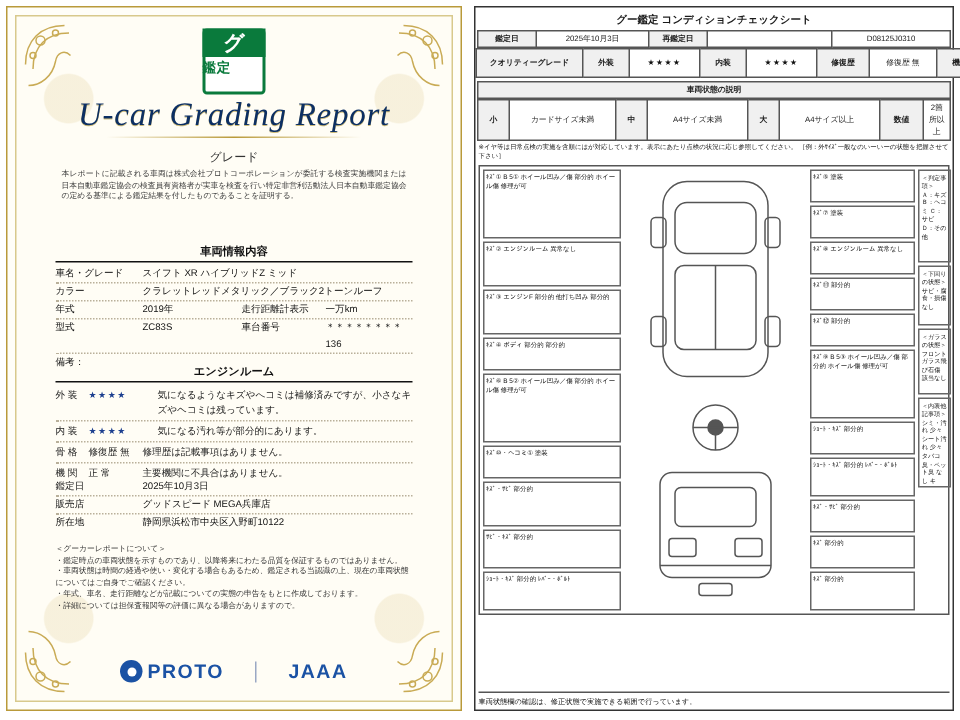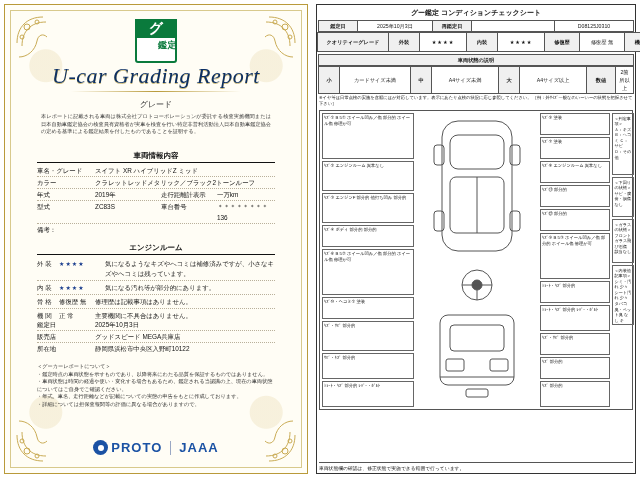--- a/index.html
+++ b/index.html
@@ -40,21 +40,21 @@
   .seal .sbox{
     position:absolute;inset:0;border:2px solid #0a7a3c;border-radius:3px;
     background:#fff;
   }
   .seal .sbar{
     position:absolute;left:0;right:0;top:0;height:19px;background:#0a7a3c;
     color:#fff;font-size:14px;font-weight:bold;text-align:center;line-height:19px;
   }
   .seal .stxt{
     position:absolute;left:0;right:0;top:21px;font-size:9px;color:#0a7a3c;
-    text-align:right;line-height:11px;font-weight:bold;letter-spacing:.5px;
+    text-align:left;line-height:11px;font-weight:bold;letter-spacing:.5px;
   }
 
   .title{
     position:absolute;left:0;right:0;top:52px;text-align:center;
     font-family:"Liberation Serif","DejaVu Serif",serif;
     font-style:italic;font-size:22px;color:#0c2f63;letter-spacing:.5px;
     text-shadow:0 1px 0 #cdbb7a;
   }
   .title-rule{
     position:absolute;left:60px;right:60px;top:80px;height:1px;
@@ -67,42 +67,42 @@
   .blurb{
     position:absolute;left:30px;right:30px;top:102px;
     font-size:5.2px;line-height:7.5px;color:#3a3a3a;text-align:justify;
   }
 
   .sec-head{
     text-align:center;font-size:7.5px;font-weight:bold;color:#111;
     border-bottom:1px solid #111;padding-bottom:1px;margin-bottom:2px;
   }
   .blk{position:absolute;left:26px;right:26px;}
-  .blk1{top:140px;}
+  .blk1{top:152px;}
   .row{display:flex;font-size:6.4px;line-height:11px;border-bottom:1px dotted #b9b09a;}
   .row .k{width:58px;flex:none;color:#111;}
   .row .v{flex:1;color:#111;}
   .row .k2{width:56px;flex:none;color:#111;}
   .row .v2{width:58px;flex:none;color:#111;}
 
   .blk2{top:232px;}
   .qrow{display:flex;align-items:flex-start;font-size:6.4px;line-height:10px;
          border-bottom:1px dotted #b9b09a;padding:1.5px 0;}
   .qrow .qk{width:22px;flex:none;}
   .qrow .qs{width:46px;flex:none;color:#1c3f8f;letter-spacing:1px;}
   .qrow .qt{flex:1;}
   .qrow .qk3{width:36px;flex:none;}
 
   .blk3{top:308px;}
   .blk4{top:352px;}
   .note{font-size:5.2px;line-height:7.6px;color:#333;}
 
   .logos{
     position:absolute;left:0;right:0;bottom:12px;display:flex;
-    align-items:flex-end;justify-content:center;gap:8px;margin-top:44px;
+    align-items:flex-end;justify-content:center;gap:21px;margin-top:44px;
   }
   .logo-proto{display:flex;align-items:center;gap:3px;}
   .pcirc{width:15px;height:15px;border-radius:50%;background:#1b52a4;
          position:relative;}
   .pcirc:after{content:"";position:absolute;left:4.5px;top:4.5px;width:6px;height:6px;
                border-radius:50%;background:#fff;}
   .ptxt{font-size:13px;font-weight:bold;color:#1b52a4;letter-spacing:1px;
         font-family:"Liberation Sans",sans-serif;}
   .jtxt{font-size:13px;font-weight:bold;color:#1b52a4;letter-spacing:1px;}
   .logo-sep{width:1px;height:14px;background:#9aa8c4;}

